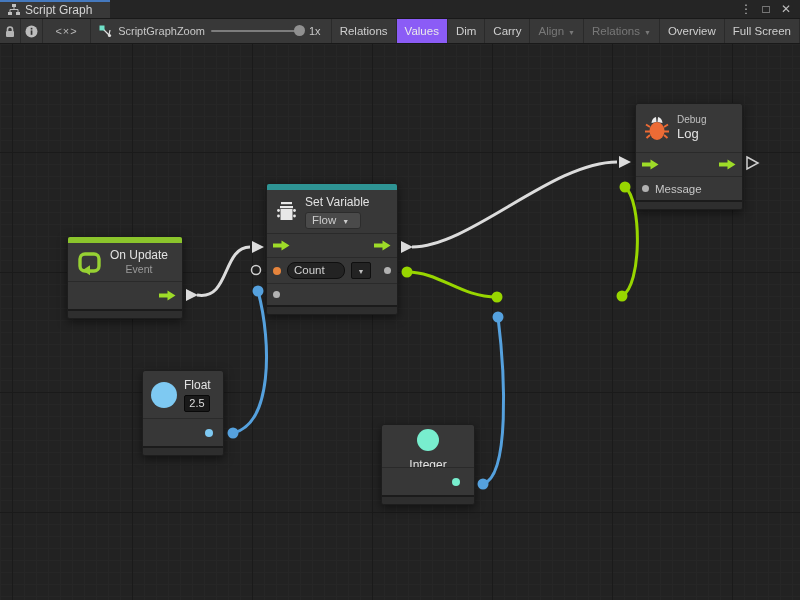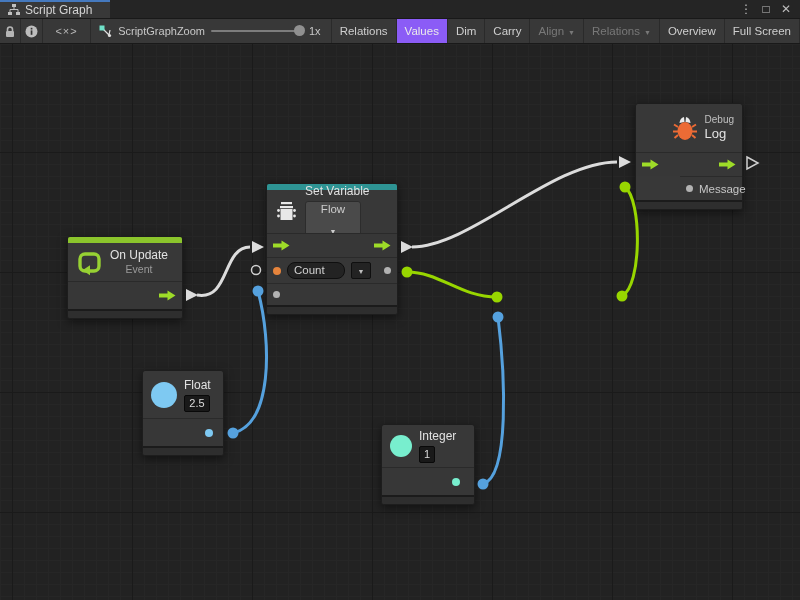--- a/index.html
+++ b/index.html
@@ -49,21 +49,21 @@
   .nsub{font-size:10.5px;color:#9b9b9b;line-height:1.2;}
   .nrow{position:relative;display:flex;align-items:center;border-top:1px solid #2a2a2a;
         background:#373737;padding:0 6px;gap:6px;}
   .nfooter{height:9px;background:#2e2e2e;border-top:2px solid #1b1b1b;border-radius:0 0 2px 2px;}
   .pdot{width:7px;height:7px;border-radius:50%;background:#b2b2b2;flex:0 0 auto;}
   .plabel{font-size:11.5px;color:#c6c6c6;}
   .spacer{flex:1;}
   .valuebox{background:#191919;border:1px solid #090909;border-radius:2px;color:#dcdcdc;
             font-size:11px;text-align:center;padding:0 4px;min-width:16px;line-height:15px;}
   .dropdown{display:flex;align-items:center;gap:6px;background:#4a4a4a;border:1px solid #2c2c2c;
-            border-radius:3px;padding:0 6px;font-size:11.5px;color:#cccccc;line-height:15px;flex-direction:column;}
+            border-radius:3px;padding:0 6px;font-size:11.5px;color:#cccccc;line-height:15px;}
   .darkselect{display:flex;align-items:center;background:#232323;border:1px solid #0f0f0f;
             border-radius:8px;padding:0 6px;font-size:11.5px;color:#d0d0d0;line-height:15px;width:58px;}
   .sqbtn{width:20px;background:#232323;border:1px solid #0f0f0f;border-radius:2px;display:flex;
             align-items:center;justify-content:center;color:#c0c0c0;line-height:15px;}
   svg{display:block;}
   #wires{position:absolute;left:0;top:0;pointer-events:none;z-index:5;}
 </style>
 </head>
 <body>
 
@@ -231,37 +231,37 @@
         </div>
       </div>
       <div class="nrow" style="height:28px;">
         <div class="spacer"></div>
         <div class="pdot" style="width: 8px; height: 8px; margin-right: 4px; background-color: rgb(126, 201, 242);"></div>
       </div>
       <div class="nfooter"></div>
     </div>
 
     <div class="node" style="left:381px;top:380px;width:94px;">
-      <div class="nhead" style="height:42px;">
+      <div class="nhead" style="height:42px;flex-direction:column;">
         <div style="width: 22px; height: 22px; border-radius: 50%; flex: 0 0 auto; background-color: rgb(120, 238, 206);"></div>
         <div>
           <div class="ntitle">Integer</div>
           <div class="valuebox" style="margin-top:2px;width:16px;">1</div>
         </div>
       </div>
       <div class="nrow" style="height:28px;">
         <div class="spacer"></div>
         <div class="pdot" style="width: 8px; height: 8px; margin-right: 8px; background-color: rgb(120, 238, 206);"></div>
       </div>
       <div class="nfooter"></div>
     </div>
 
 
     <div class="node" style="left:635px;top:59px;width:108px;">
-      <div class="nhead" style="height:48px;justify-content:flex-end;">
+      <div class="nhead" style="height:48px;">
         <svg width="26" height="27" viewBox="0 0 26 27">
           <g stroke="#EC6B35" stroke-width="2">
             <path d="M6 12 L2 9.5 M6 16.5 H1 M6 20 L2.5 23"></path>
             <path d="M20 12 L24 9.5 M20 16.5 H25 M20 20 L23.5 23"></path>
           </g>
           <path d="M7.5 8 Q8 3 12 2 L12.5 7 Z" fill="#ececec"></path>
           <path d="M18.5 8 Q18 3 14 2 L13.5 7 Z" fill="#ececec"></path>
           <ellipse cx="13" cy="16" rx="7.5" ry="9" fill="#EC6B35"></ellipse>
         </svg>
         <div>
@@ -271,21 +271,21 @@
       </div>
       <div class="nrow" style="height:24px;">
         <svg width="17" height="11" viewBox="0 0 17 11">
           <path d="M0 3.6 h8.5 V0.5 l8 5 -8 5 V7.4 H0 z" fill="#9EDC28"></path>
         </svg>
         <div class="spacer"></div>
         <svg width="17" height="11" viewBox="0 0 17 11">
           <path d="M0 3.6 h8.5 V0.5 l8 5 -8 5 V7.4 H0 z" fill="#9EDC28"></path>
         </svg>
       </div>
-      <div class="nrow" style="height:24px;margin-left:44px;">
+      <div class="nrow" style="height:24px;">
         <div class="pdot"></div>
         <span class="plabel">Message</span>
       </div>
       <div class="nfooter"></div>
     </div>
 
     <svg id="wires" width="800" height="556" viewBox="0 0 800 556">
 
       <path d="M197 251 C230 257,222 203,250 203" fill="none" stroke-width="3" stroke="#dcdcdc"></path>
       <polygon points="186,245 198,251 186,257" fill="#dcdcdc"></polygon>

